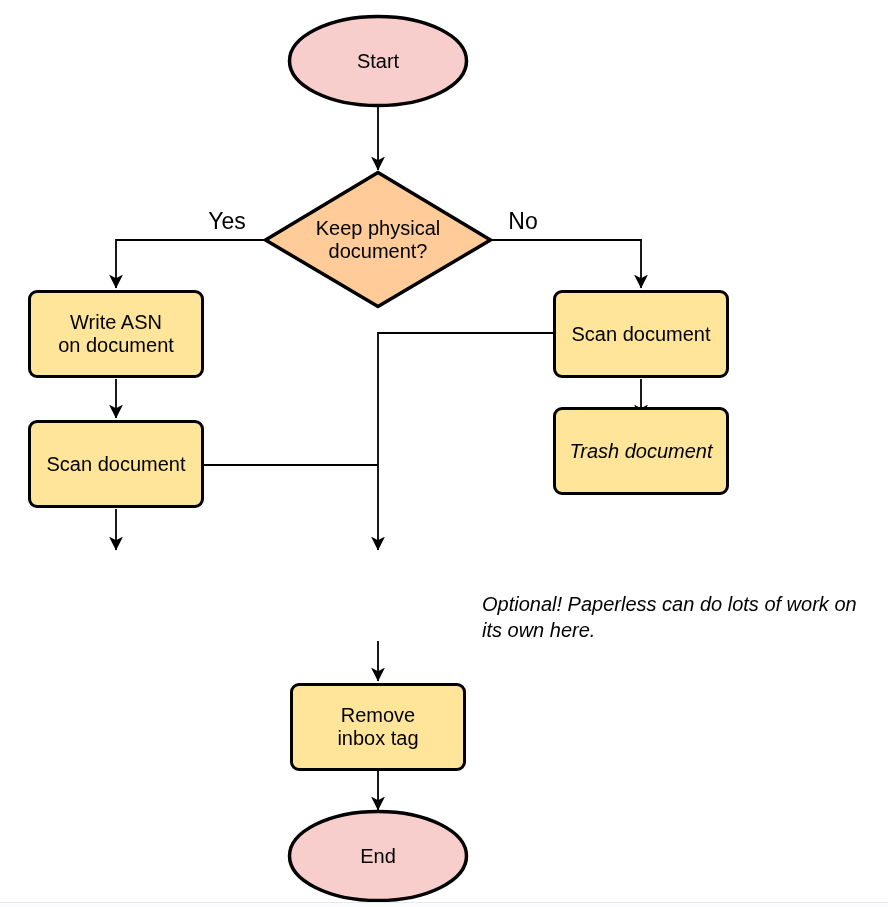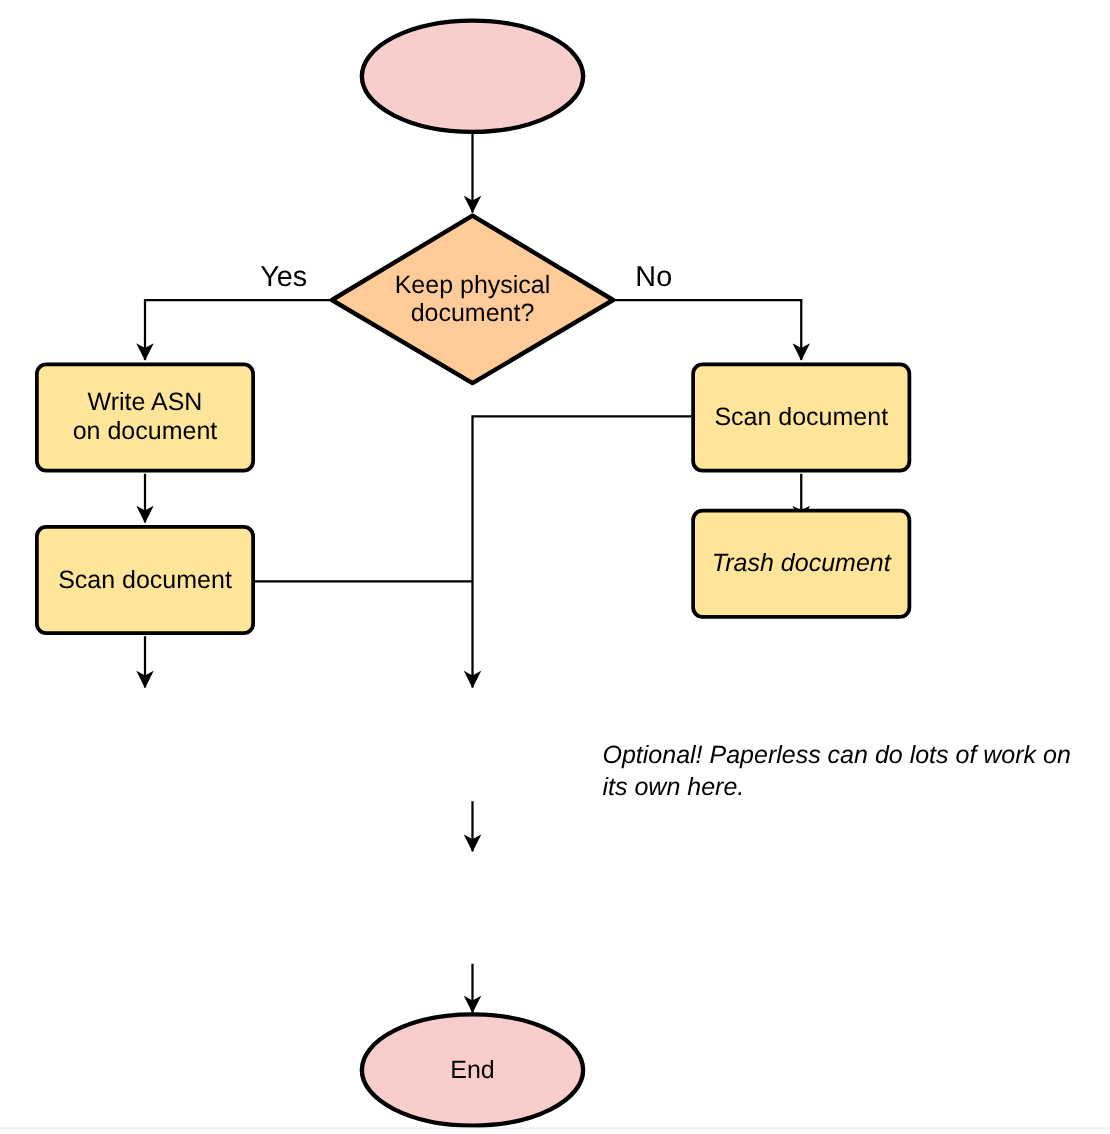--- a/index.html
+++ b/index.html
@@ -62,40 +62,43 @@
     <path class="edge" d="M 553 333 H 378 V 550" marker-end="url(#arrow)"></path>
     <path class="edge" d="M 204 465 H 378"></path>
     <path class="edge" d="M 378 641 V 681" marker-end="url(#arrow)"></path>
     <path class="edge" d="M 378 771 V 810" marker-end="url(#arrow)"></path>
 
     <ellipse class="shape" cx="378" cy="61" rx="88.5" ry="44.5" style="fill: rgb(248, 206, 204);"></ellipse>
     <polygon class="shape" points="378,172.5 490.5,240 378,306.5 265.5,240" stroke-linejoin="round" style="fill: rgb(255, 204, 153);"></polygon>
     <ellipse class="shape" cx="378" cy="856" rx="88.5" ry="44.5" style="fill: rgb(248, 206, 204);"></ellipse>
   </svg>
 
+  <div class="shape-label" style="left:290px;top:17px;width:176px;height:88px;">Start</div>
 
   <div class="shape-label" style="left:283px;top:216px;width:190px;height:47px;">Keep physical
 document?</div>
 
   <div class="shape-label" style="left:290px;top:812px;width:176px;height:88px;">End</div>
 
   <div class="edge-label" style="left:197px;top:211px;">Yes</div>
   <div class="edge-label" style="left:493px;top:211px;">No</div>
 
   <div class="process" style="left: 28px; top: 290px; background-color: rgb(255, 229, 153);">Write ASN
 on document</div>
 
   <div class="process" style="left: 28px; top: 420px; background-color: rgb(255, 229, 153);">Scan document</div>
 
 
   <div class="process" style="left: 553px; top: 290px; background-color: rgb(255, 229, 153);">Scan document</div>
 
   <div class="process" style="left: 553px; top: 407px; background-color: rgb(255, 229, 153); font-style: italic;">Trash document</div>
 
 
+  <div class="process" style="left: 290px; top: 683px; background-color: rgb(255, 229, 153);">Remove
+inbox tag</div>
 
   <div class="note">Optional! Paperless can do lots of work on
 its own here.</div>
 
   <div class="bottom-divider" style="background-color: rgb(231, 233, 236);"></div>
   <div class="bottom-strip"></div>
 
 </div>
 
 </body></html>

